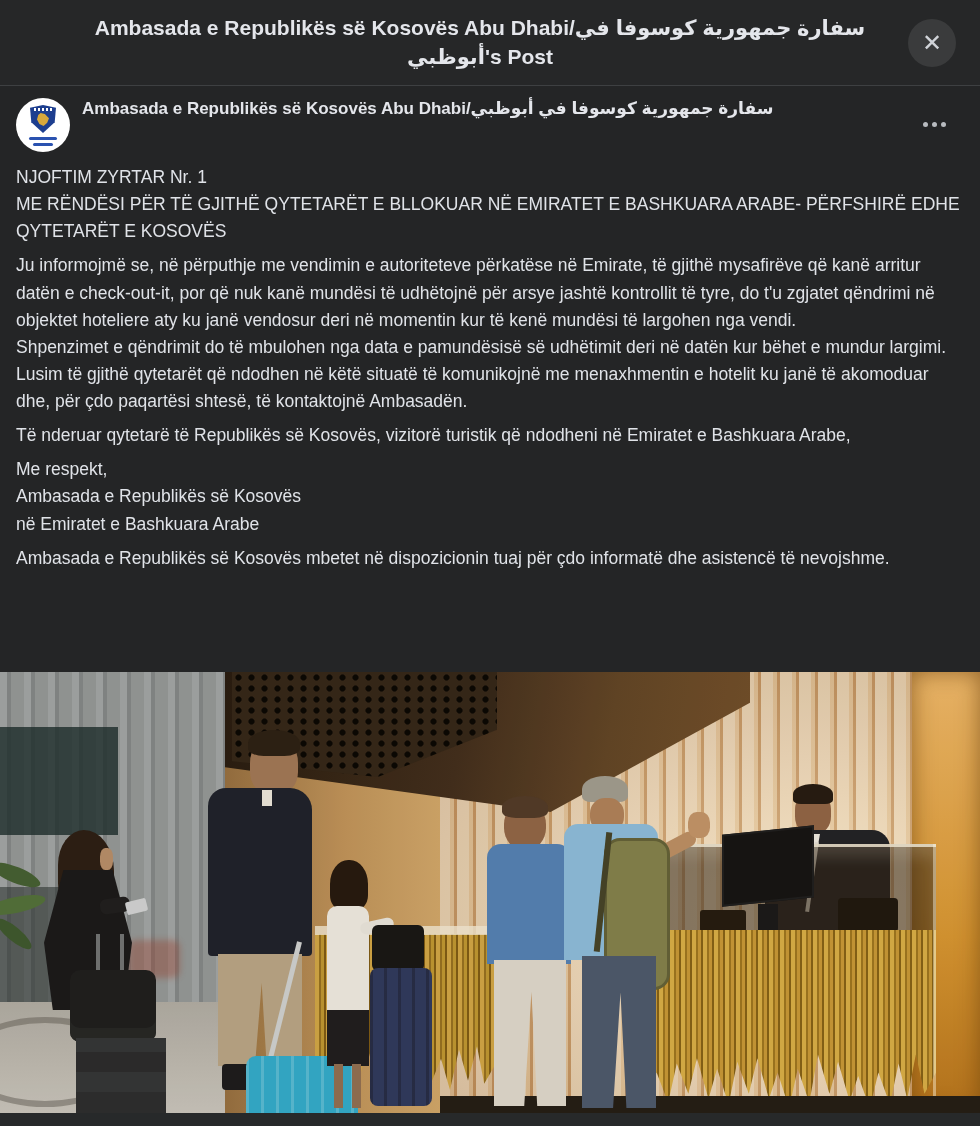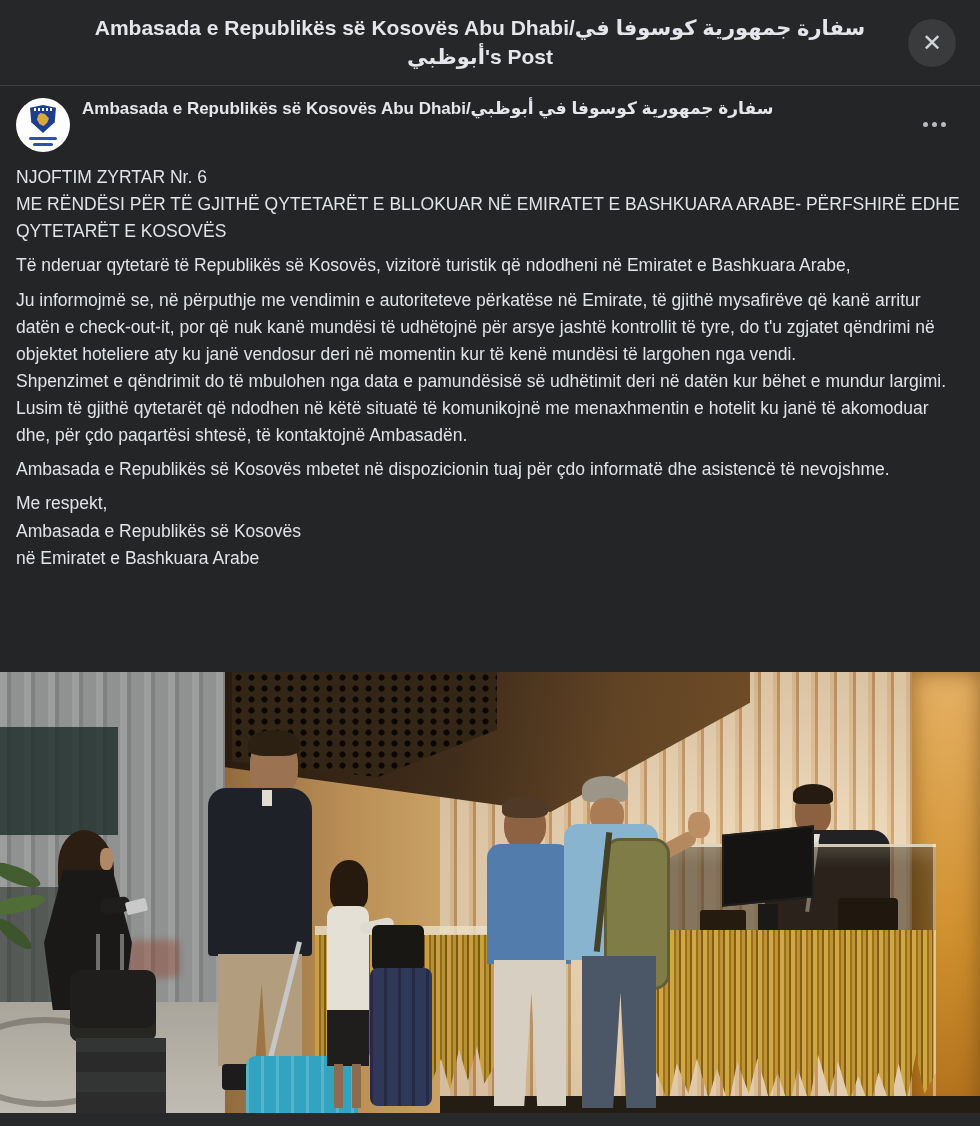--- a/index.html
+++ b/index.html
@@ -67,30 +67,30 @@
       <div class="pname" dir="auto">Ambasada e Republikës së Kosovës Abu Dhabi/سفارة جمهورية كوسوفا في أبوظبي</div>
     </div>
     <button class="more-btn" aria-label="more">
       <i></i>
         <i></i>
         <i></i>
     </button>
   </div>
 
   <div class="ptext">
-    <p>NJOFTIM ZYRTAR Nr. 6
+    <p>NJOFTIM ZYRTAR Nr. 1
 ME RËNDËSI PËR TË GJITHË QYTETARËT E BLLOKUAR NË EMIRATET E BASHKUARA ARABE- PËRFSHIRË EDHE QYTETARËT E KOSOVËS</p>
-    <p>Të nderuar qytetarë të Republikës së Kosovës, vizitorë turistik që ndodheni në Emiratet e Bashkuara Arabe,</p>
     <p>Ju informojmë se, në përputhje me vendimin e autoriteteve përkatëse në Emirate, të gjithë mysafirëve që kanë arritur datën e check-out-it, por që nuk kanë mundësi të udhëtojnë për arsye jashtë kontrollit të tyre, do t'u zgjatet qëndrimi në objektet hoteliere aty ku janë vendosur deri në momentin kur të kenë mundësi të largohen nga vendi.
 Shpenzimet e qëndrimit do të mbulohen nga data e pamundësisë së udhëtimit deri në datën kur bëhet e mundur largimi.
 Lusim të gjithë qytetarët që ndodhen në këtë situatë të komunikojnë me menaxhmentin e hotelit ku janë të akomoduar dhe, për çdo paqartësi shtesë, të kontaktojnë Ambasadën.</p>
-    <p>Ambasada e Republikës së Kosovës mbetet në dispozicionin tuaj për çdo informatë dhe asistencë të nevojshme.</p>
+    <p>Të nderuar qytetarë të Republikës së Kosovës, vizitorë turistik që ndodheni në Emiratet e Bashkuara Arabe,</p>
     <p>Me respekt,
 Ambasada e Republikës së Kosovës
 në Emiratet e Bashkuara Arabe</p>
+    <p>Ambasada e Republikës së Kosovës mbetet në dispozicionin tuaj për çdo informatë dhe asistencë të nevojshme.</p>
   </div>
 
   <div class="photo" title="Hotel lobby reception: guests with suitcases queue at gold fringed check-in desks, receptionist in dark suit behind a monitor, illuminated cream slat wall">
 
     <div class="ph" style="left:438px; top:0; width:542px; height:441px;
       background:repeating-linear-gradient(90deg,#f7e9d4 0 12px,#ecd2ae 12px 16px,#c89a6b 16px 19px);"></div>
     <div class="ph" style="left:438px; top:0; width:542px; height:441px;
       background:radial-gradient(ellipse at 70% 55%, rgba(255,235,200,0.35), rgba(120,70,20,0.25) 85%);"></div>
 
     <div class="ph" style="left:912px; top:0; width:68px; height:441px;

